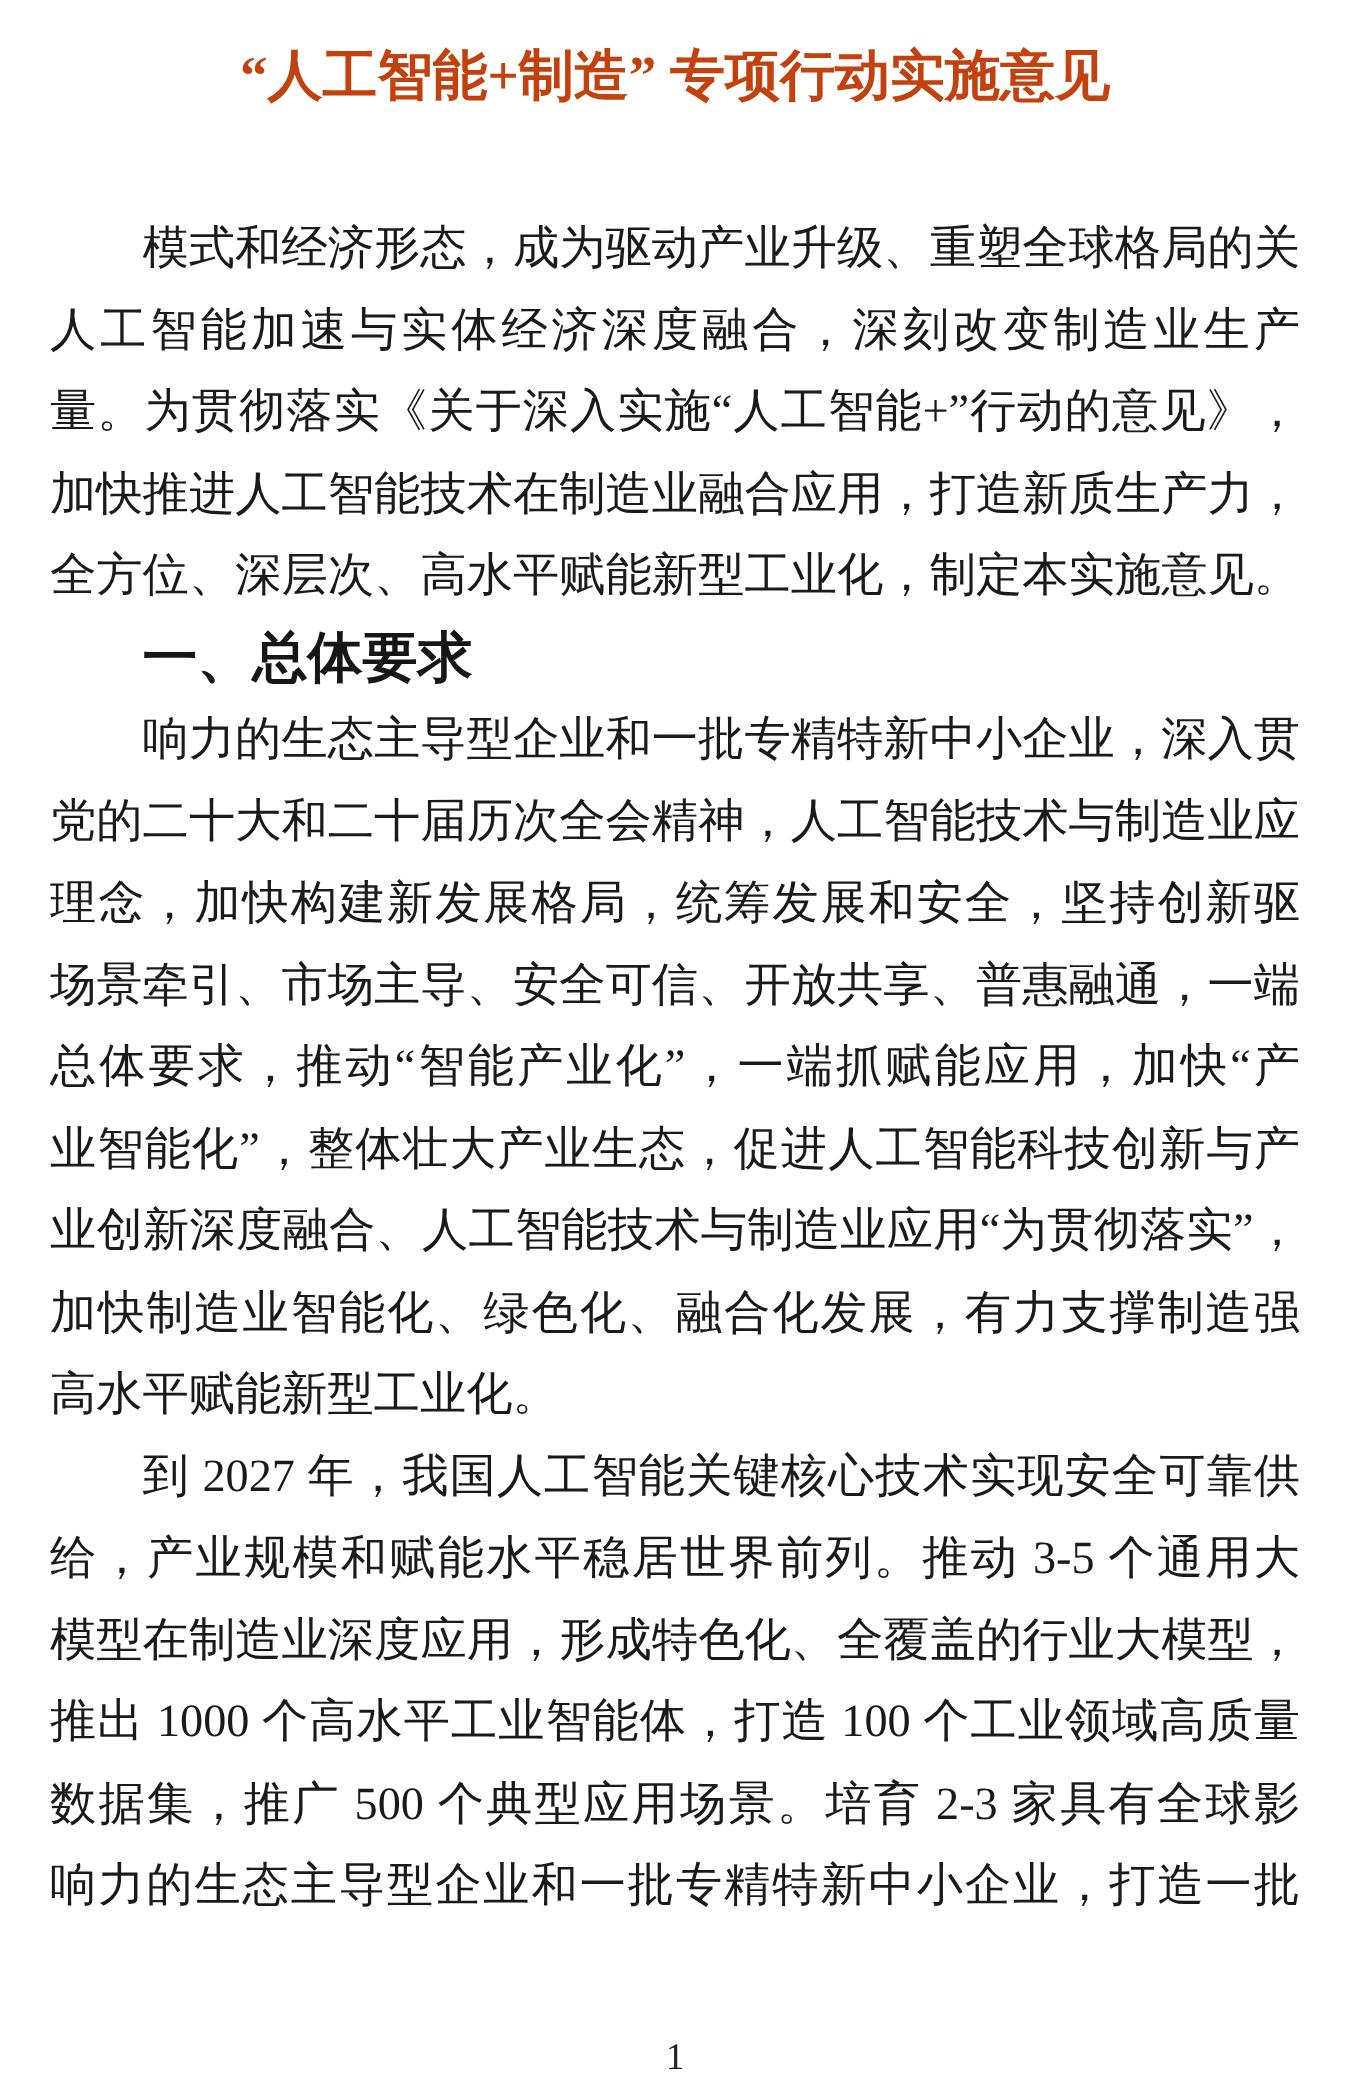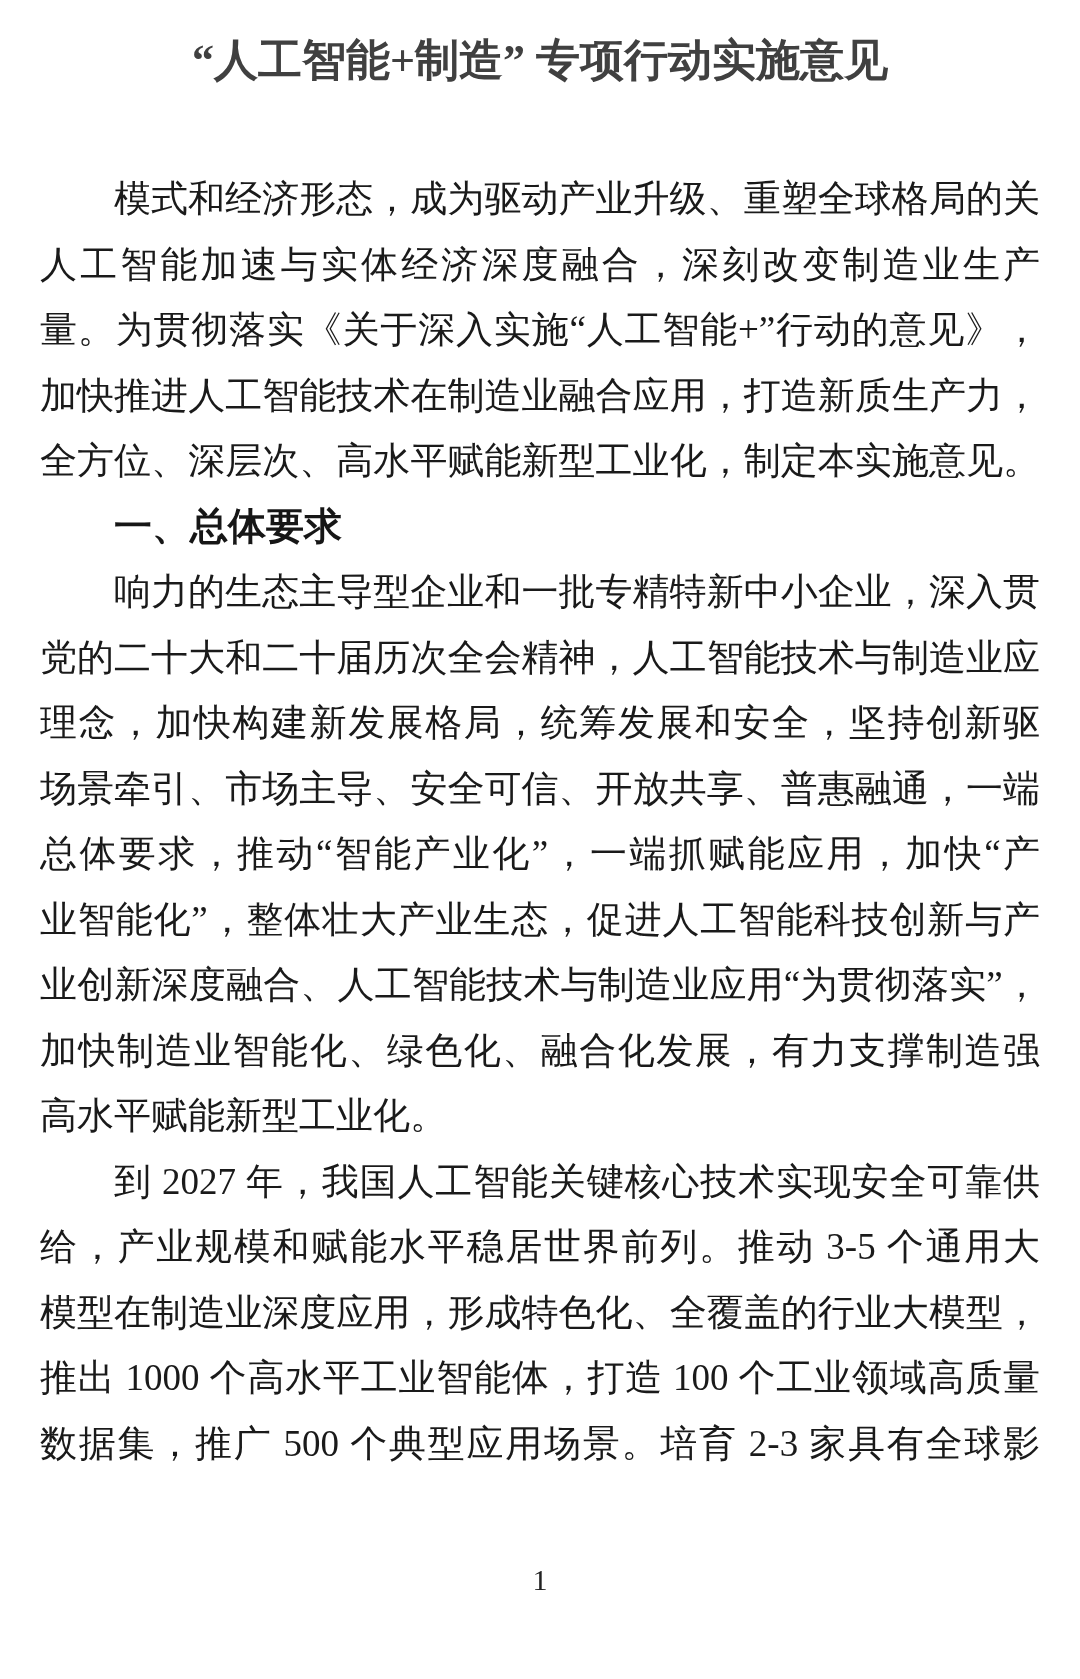--- a/index.html
+++ b/index.html
@@ -19,21 +19,21 @@
     margin: 0 40px;
     width: 1000px;
   }
   .doc-title {
     margin: 28px 0 0 0;
     font-size: 44px;
     font-weight: bold;
     line-height: 66px;
     text-align: center;
     font-family: "Liberation Serif", "DejaVu Serif", serif;
-    color: #404040;
+    color: #c2410c;
     white-space: nowrap;
   }
   .para {
     font-size: 37px;
     line-height: 65.5px;
   }
   .para-intro {
     margin-top: 72px;
   }
   .line {
@@ -44,21 +44,21 @@
   }
   .line:first-child {
     text-indent: 74px;
   }
   .line.line-last {
     text-align-last: left;
   }
   .section-heading {
     margin: 0;
     padding-left: 74px;
-    font-size: 38px;
+    font-size: 44px;
     font-weight: bold;
     line-height: 65.5px;
     font-family: "Liberation Sans", "DejaVu Sans", sans-serif;
     color: #161616;
   }
   .page-number {
     margin-top: 86px;
     font-size: 30px;
     line-height: 36px;
     text-align: center;
@@ -93,17 +93,18 @@
       <div class="line">加快制造业智能化、绿色化、融合化发展，有力支撑制造强国、</div>
       <div class="line line-last">高水平赋能新型工业化。</div>
     </div>
 
   <div class="para">
       <div class="line">到 2027 年，我国人工智能关键核心技术实现安全可靠供</div>
       <div class="line">给，产业规模和赋能水平稳居世界前列。推动 3-5 个通用大</div>
       <div class="line">模型在制造业深度应用，形成特色化、全覆盖的行业大模型，</div>
       <div class="line">推出 1000 个高水平工业智能体，打造 100 个工业领域高质量</div>
       <div class="line">数据集，推广 500 个典型应用场景。培育 2-3 家具有全球影</div>
+      <div class="line">响力的生态主导型企业和一批专精特新中小企业，打造一批</div>
     </div>
 
   <div class="page-number">1</div>
 
 </div>
 
 </body></html>

